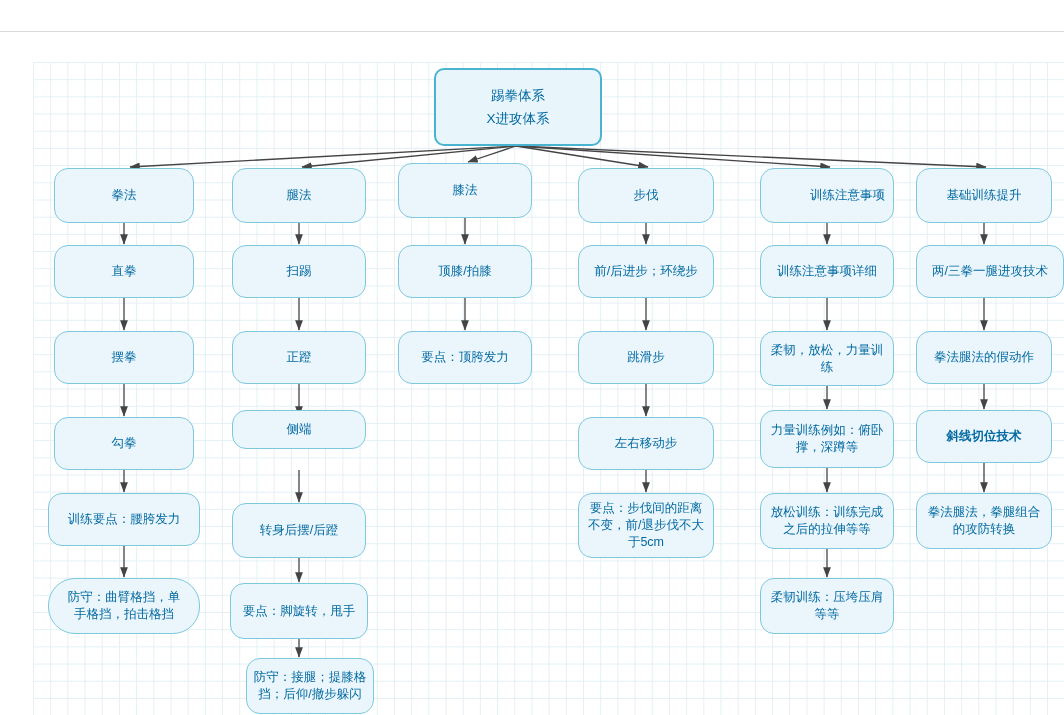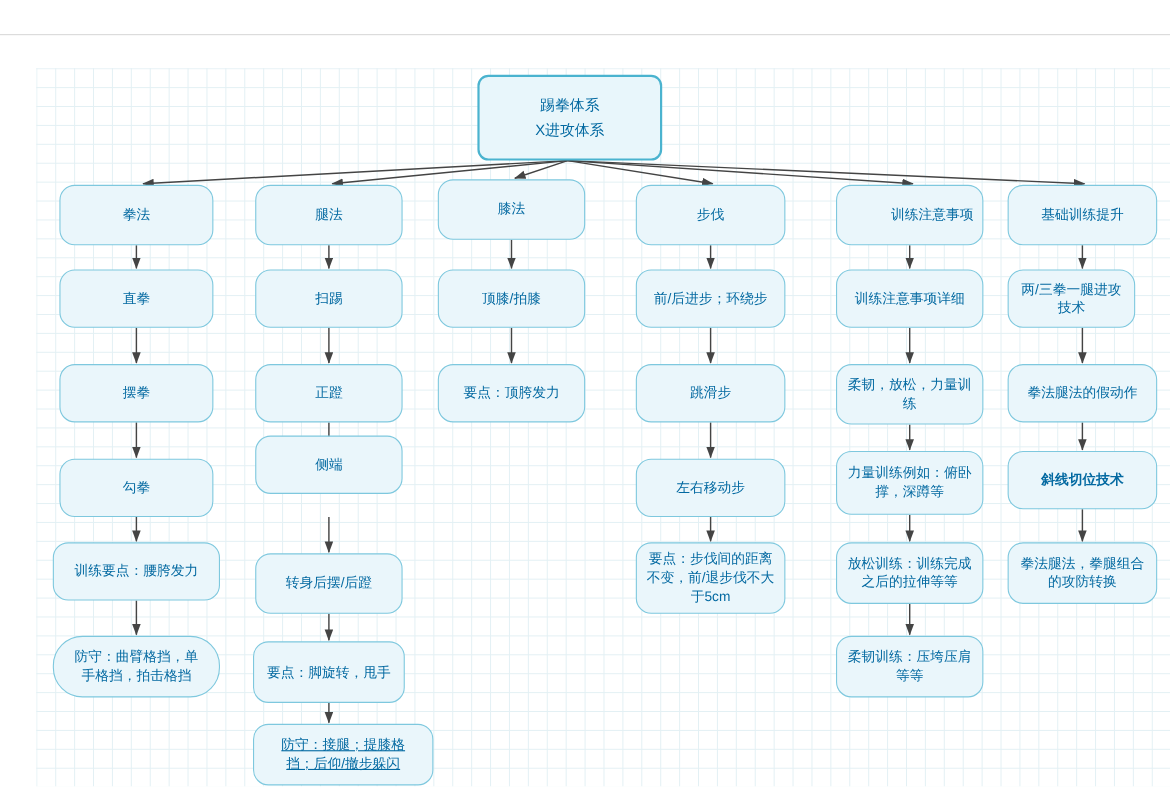--- a/index.html
+++ b/index.html
@@ -151,30 +151,30 @@
     </div>
     <div class="node" style="left: 232px; top: 168px; width: 134px; height: 55px;">
       <span>腿法</span>
     </div>
     <div class="node" style="left: 232px; top: 245px; width: 134px; height: 53px;">
       <span>扫踢</span>
     </div>
     <div class="node" style="left: 232px; top: 331px; width: 134px; height: 53px;">
       <span>正蹬</span>
     </div>
-    <div class="node" style="left: 232px; top: 396px; width: 134px; height: 53px;">
+    <div class="node" style="left: 232px; top: 410px; width: 134px; height: 39px;">
       <span>侧端</span>
     </div>
     <div class="node" style="left: 232px; top: 503px; width: 134px; height: 55px;">
       <span>转身后摆/后蹬</span>
     </div>
     <div class="node" style="left: 230px; top: 583px; width: 138px; height: 56px;">
       <span>要点：脚旋转，甩手</span>
     </div>
-    <div class="node" style="left: 230px; top: 658px; width: 164px; height: 56px; text-decoration: underline;">
+    <div class="node" style="left: 246px; top: 658px; width: 128px; height: 56px;">
       <span>防守：接腿；提膝格
 挡；后仰/撤步躲闪</span>
     </div>
     <div class="node" style="left: 398px; top: 163px; width: 134px; height: 55px;">
       <span>膝法</span>
     </div>
     <div class="node" style="left: 398px; top: 245px; width: 134px; height: 53px;">
       <span>顶膝/拍膝</span>
     </div>
     <div class="node" style="left: 398px; top: 331px; width: 134px; height: 53px;">
@@ -215,21 +215,21 @@
       <span>放松训练：训练完成
 之后的拉伸等等</span>
     </div>
     <div class="node" style="left: 760px; top: 578px; width: 134px; height: 56px;">
       <span>柔韧训练：压垮压肩
 等等</span>
     </div>
     <div class="node" style="left: 916px; top: 168px; width: 136px; height: 55px;">
       <span>基础训练提升</span>
     </div>
-    <div class="node" style="left: 916px; top: 245px; width: 116px; height: 53px;">
+    <div class="node" style="left: 916px; top: 245px; width: 148px; height: 53px;">
       <span>两/三拳一腿进攻技术</span>
     </div>
     <div class="node" style="left: 916px; top: 331px; width: 136px; height: 53px;">
       <span>拳法腿法的假动作</span>
     </div>
     <div class="node" style="left: 916px; top: 410px; width: 136px; height: 53px; font-weight: bold;">
       <span>斜线切位技术</span>
     </div>
     <div class="node" style="left: 916px; top: 493px; width: 136px; height: 56px; justify-content: center;">
       <span>拳法腿法，拳腿组合

